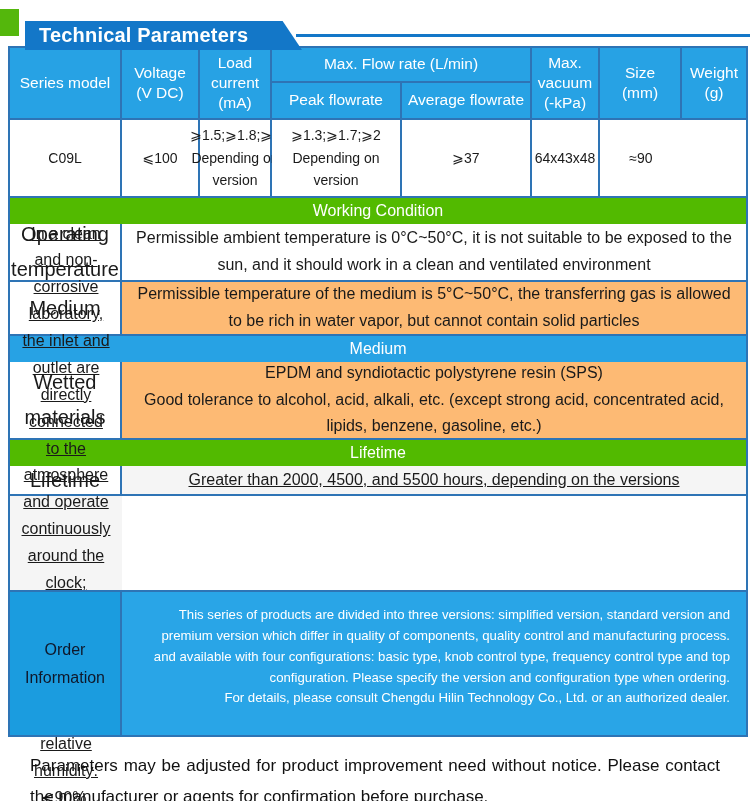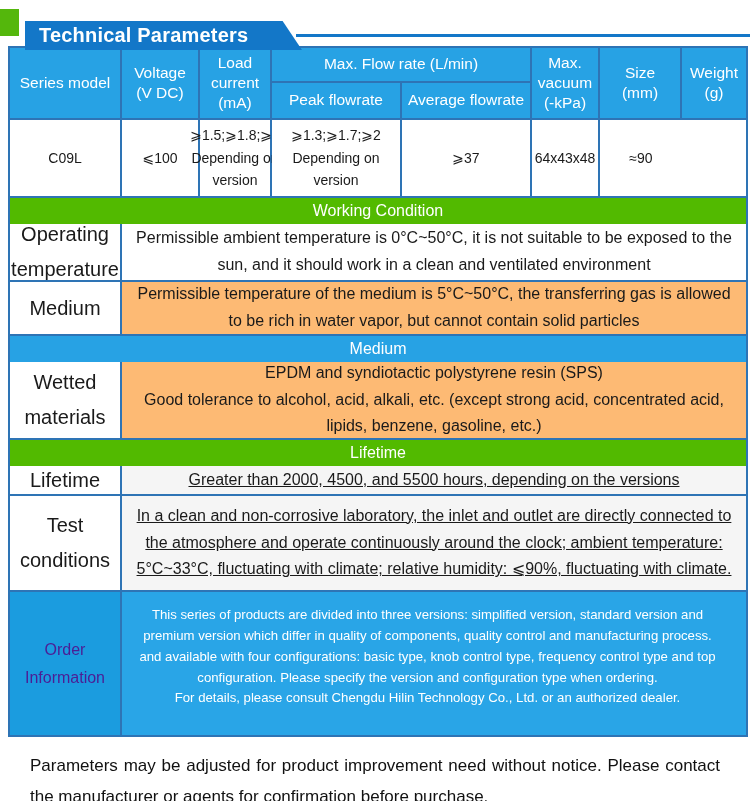--- a/index.html
+++ b/index.html
@@ -66,27 +66,27 @@
     display:flex; align-items:center; justify-content:center;
     padding:4px 12px; line-height:1.68;
   }
   .vcell.shaded { background:#fdba74; }
   .vcell.shaded2 { background:#f5f5f5;text-decoration:underline; }
   .h56 { height:56px; } .h52 { height:52px; } .h76 { height:76px; }
   .h28 { height:28px; } .h94 { height:94px; }
 
   .order-row { display:grid; grid-template-columns:112px 1fr; height:143px; }
   .order-label {
-    background:#1b9cdf; color:#4c1d95; font-size:16px; line-height:1.7;
+    background:#1b9cdf; color:#0f172a; font-size:16px; line-height:1.7;
     display:flex; align-items:center; justify-content:center; text-align:center;
     border-right:2px solid #2e74b5;
   }
   .order-text {
     background:#29a5e7; color:#ffffff; font-size:13.2px; line-height:1.58;
-    padding:13px 16px 10px 3px; text-align:center;
+    padding:13px 16px 10px 3px; text-align:right;
   }
 
   
   .footer-note {
     margin:13px 30px 0 30px;
     font-size:17px; line-height:1.85; color:#111111;
     text-align:justify;
   }
 </style>
 </head>
@@ -159,22 +159,20 @@
   </div>
 
   <div class="sbanner green">
     <span>Lifetime</span>
   </div>
   <div class="lrow">
     <div class="lcell h28">Lifetime</div>
     <div class="vcell shaded2 h28">Greater than 2000, 4500, and 5500 hours,  depending on the versions</div>
   </div>
   <div class="lrow">
-    <div class="lcell pre h94">Test
-conditions</div>
     <div class="vcell shaded2 h94">In a clean and non-corrosive laboratory, the inlet and outlet are directly connected to the atmosphere and operate continuously around the clock; ambient temperature: 5°C~33°C, fluctuating with climate; relative humidity: ⩽90%, fluctuating with climate.</div>
   </div>
 
   <div class="order-row">
     <div class="order-label pre">Order
 Information</div>
     <div class="order-text pre">This series of products are divided into three versions: simplified version, standard version and premium version which differ in quality of components, quality control and manufacturing process.
 and available with four configurations: basic type, knob control type, frequency control type and top configuration. Please specify the version and configuration type when ordering.
 For details, please consult Chengdu Hilin Technology Co., Ltd. or an authorized dealer.</div>
   </div>

